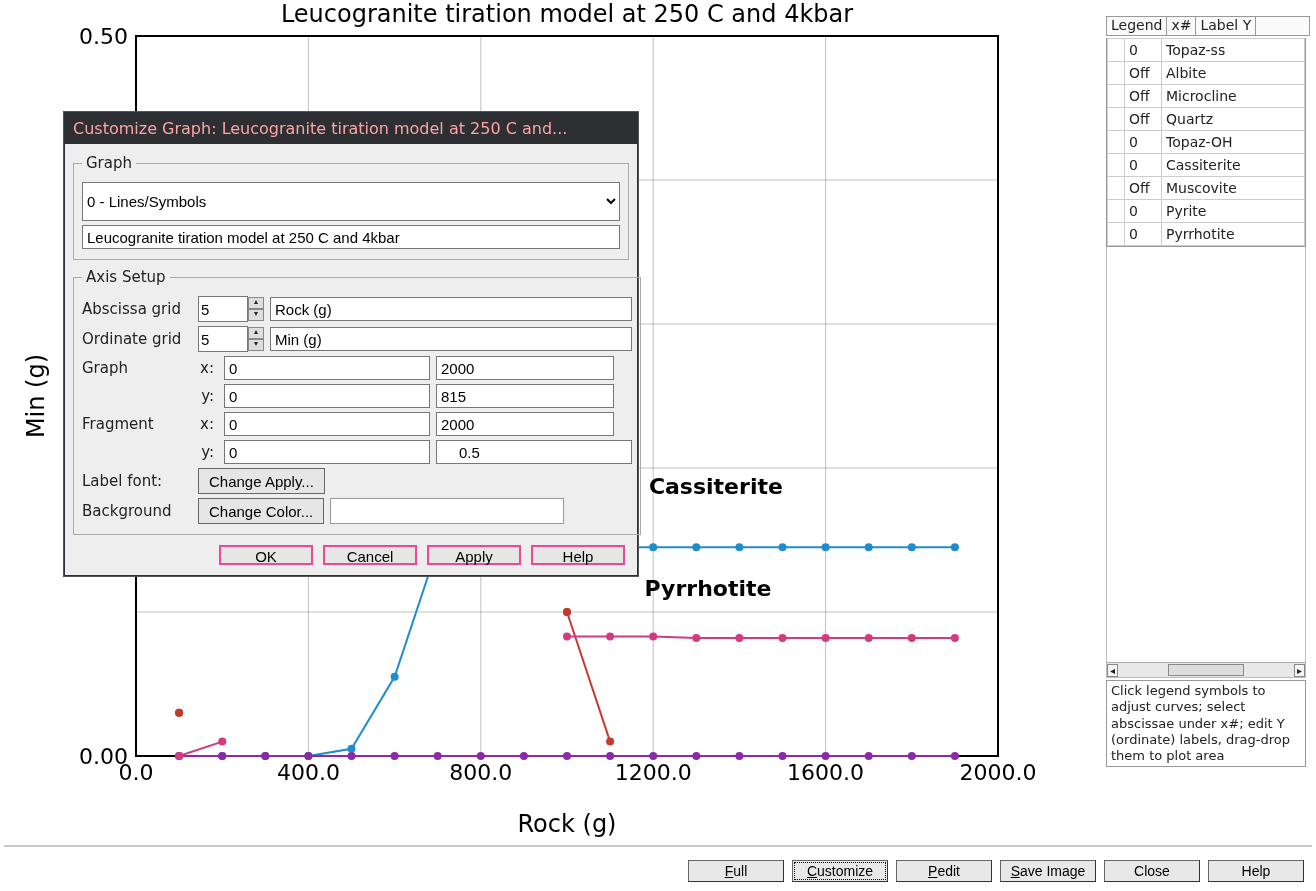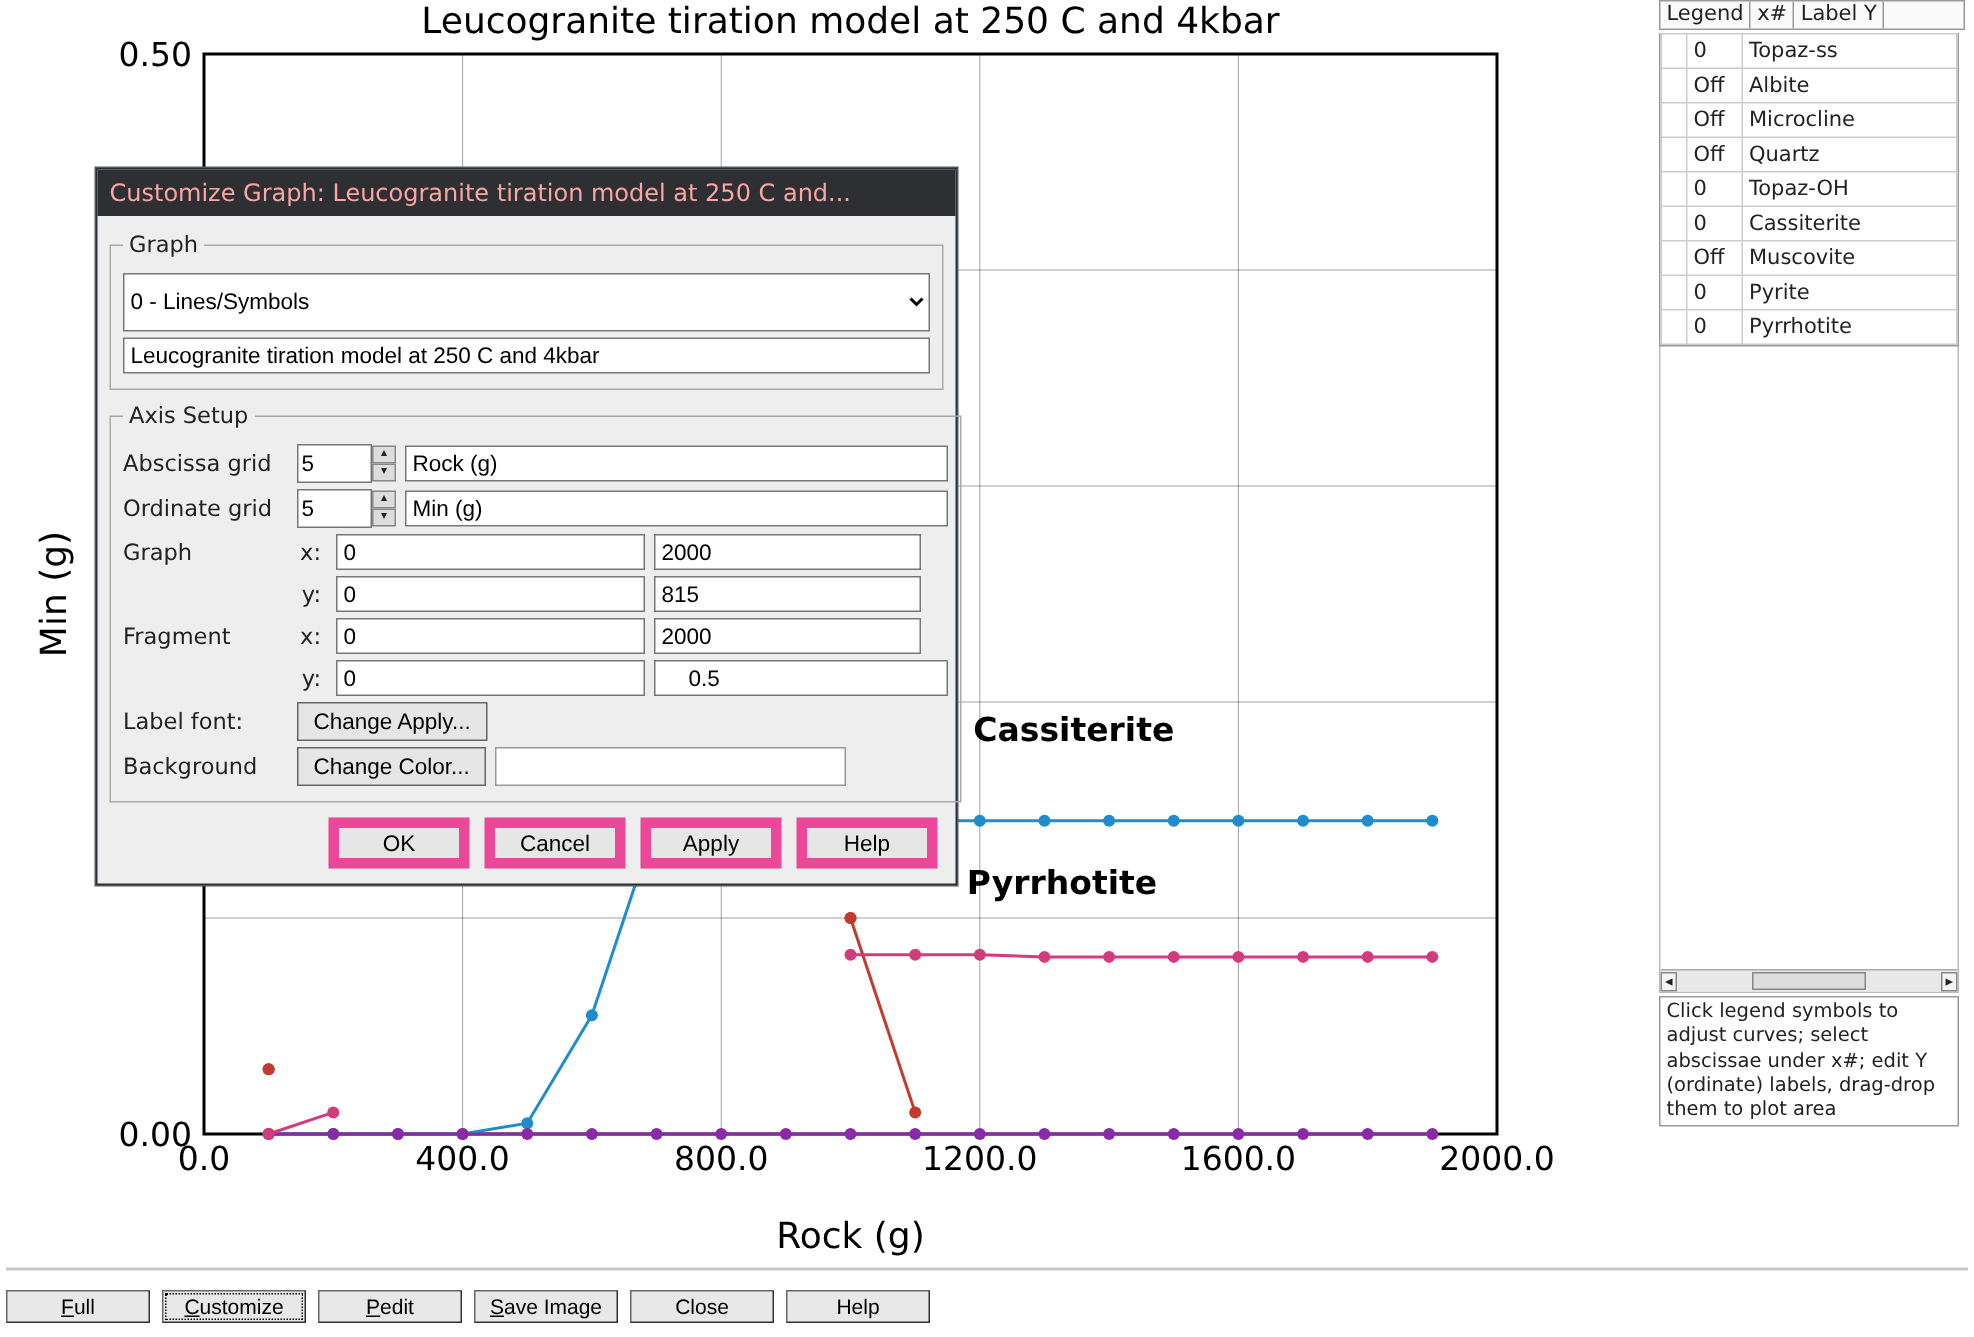--- a/index.html
+++ b/index.html
@@ -1,31 +1,31 @@
 <!DOCTYPE html>
 <html><head>
 <meta charset="utf-8">
 <style>
   html,body{margin:0;padding:0;font-family:"DejaVu Sans",Arial,sans-serif;background:#fff;color:#222;font-size:14px;height:100%}
   body{width:1316px;height:891px;overflow:hidden;position:relative}
   .main-area{position:absolute;left:4px;top:0;right:4px;height:840px}
   .plot-region{position:absolute;left:4px;top:0;width:1090px;height:840px}
-  .legend-panel{position:absolute;right:2px;top:0;width:204px;height:840px}
+  .legend-panel{position:absolute;right:2px;top:16px;width:204px;height:840px}
   .legend-header{display:flex;border:1px solid #999;background:#fafafa;font-size:14px;height:18px;overflow:hidden}
   .legend-header div{border-right:1px solid #999;padding:0 4px}
   .legend-table{border:1px solid #999;border-top:none;margin:2px 4px 0 0}
   .legend-table table{width:100%;border-collapse:collapse;font-size:14px}
   .legend-table td{border:1px solid #ccc;padding:3px 4px}
   .legend-table td.sym{width:8px}
   .legend-table td.xnum{width:28px}
   .legend-scroll{height:430px;border:1px solid #bbb;border-top:none;margin-right:4px;position:relative}
   .hscroll{position:absolute;bottom:0;left:0;right:0;height:14px;background:#e8e8e8;display:flex;align-items:center;justify-content:space-between;font-size:10px;border-top:1px solid #aaa}
   .hscroll span{padding:0 2px;border:1px solid #888;background:#f4f4f4}
   .hint-box{border:1px solid #999;margin:2px 4px 0 0;padding:2px 4px;font-size:13px;line-height:1.25}
-  .bottom-bar{position:absolute;left:4px;right:4px;bottom:0;height:40px;border-top:2px solid #c8c8c8;display:flex;justify-content:flex-start;align-items:center;gap:8px;padding:4px 8px 0 0}
+  .bottom-bar{position:absolute;left:4px;right:4px;bottom:0;height:40px;border-top:2px solid #c8c8c8;display:flex;justify-content:flex-end;align-items:center;gap:8px;padding:4px 8px 0 0}
   .bottom-bar button{min-width:96px;height:22px;font-size:14px;background:#e8e8e8;border:1px solid #666;border-right-color:#333;border-bottom-color:#333}
   .bottom-bar button.active{outline:1px dotted #000;outline-offset:-3px}
   .u{text-decoration:underline}
   
   svg.chart{position:absolute;left:0;top:0}
   svg text{font-family:"DejaVu Sans",Arial,sans-serif}
   .lbl{font-size:22px;font-weight:bold}
   
   .dialog{position:absolute;left:64px;top:112px;width:572px;background:#eee;border:1px solid #2a3138;box-shadow:0 0 0 1px #555}
   .dialog-title{background:#2d2f33;color:#fca5a5;font-size:16px;padding:6px 8px}
@@ -37,21 +37,21 @@
   .w-lab{width:110px}
   .w-sm{width:16px;text-align:right;margin-right:4px}
   select.dd{width:100%;height:39px;font-size:15px;background:#fff;border:1px solid #777}
   input.tx{height:22px;font-size:15px;background:#fff;border:1px solid #777;padding:0 4px}
   .spin{display:flex;align-items:center}
   .spin input{width:44px;height:22px;font-size:15px;border:1px solid #777}
   .spin-btns{display:flex;flex-direction:column}
   .spin-btns span{width:14px;height:10px;border:1px solid #888;font-size:8px;line-height:8px;text-align:center;background:#ddd}
   .btn{height:26px;background:#e6e6e6;border:1px solid #666;font-size:15px;padding:0 10px}
   .dialog-buttons{display:flex;gap:10px;justify-content:flex-start;padding:2px 0 4px 148px}
-  .dialog-buttons button{width:94px;height:34px;font-size:15px;background:#e6e6e6;border:7px solid #ec4899}
+  .dialog-buttons button{width:94px;height:20px;font-size:15px;background:#e6e6e6;border:2px solid #ec4899}
   .swatch{width:232px;height:24px;border:1px solid #999;background:#fff}
 </style>
 </head>
 <body>
 
 <div class="main-area">
   <div class="plot-region">
     <svg class="chart" width="1090" height="840">
         <rect x="128" y="36" width="862" height="720" fill="#fff" stroke="#000" stroke-width="2"></rect>
         <line x1="128" y1="36" x2="128" y2="756" stroke="#000" stroke-width="0.25"></line>

